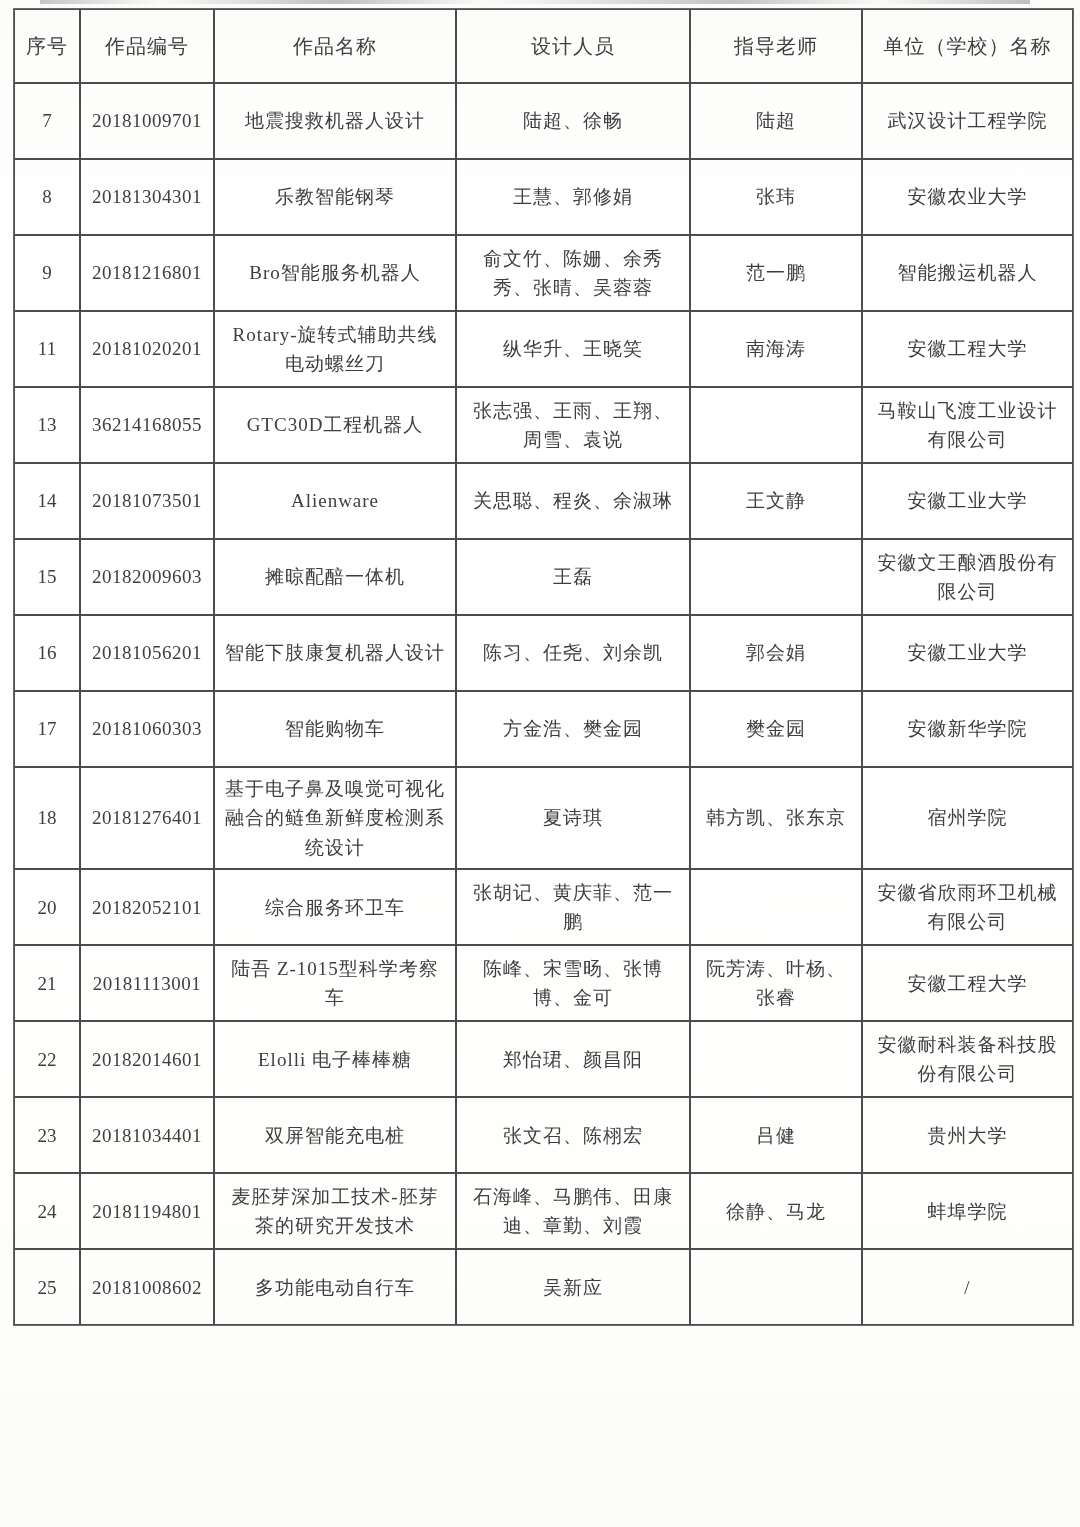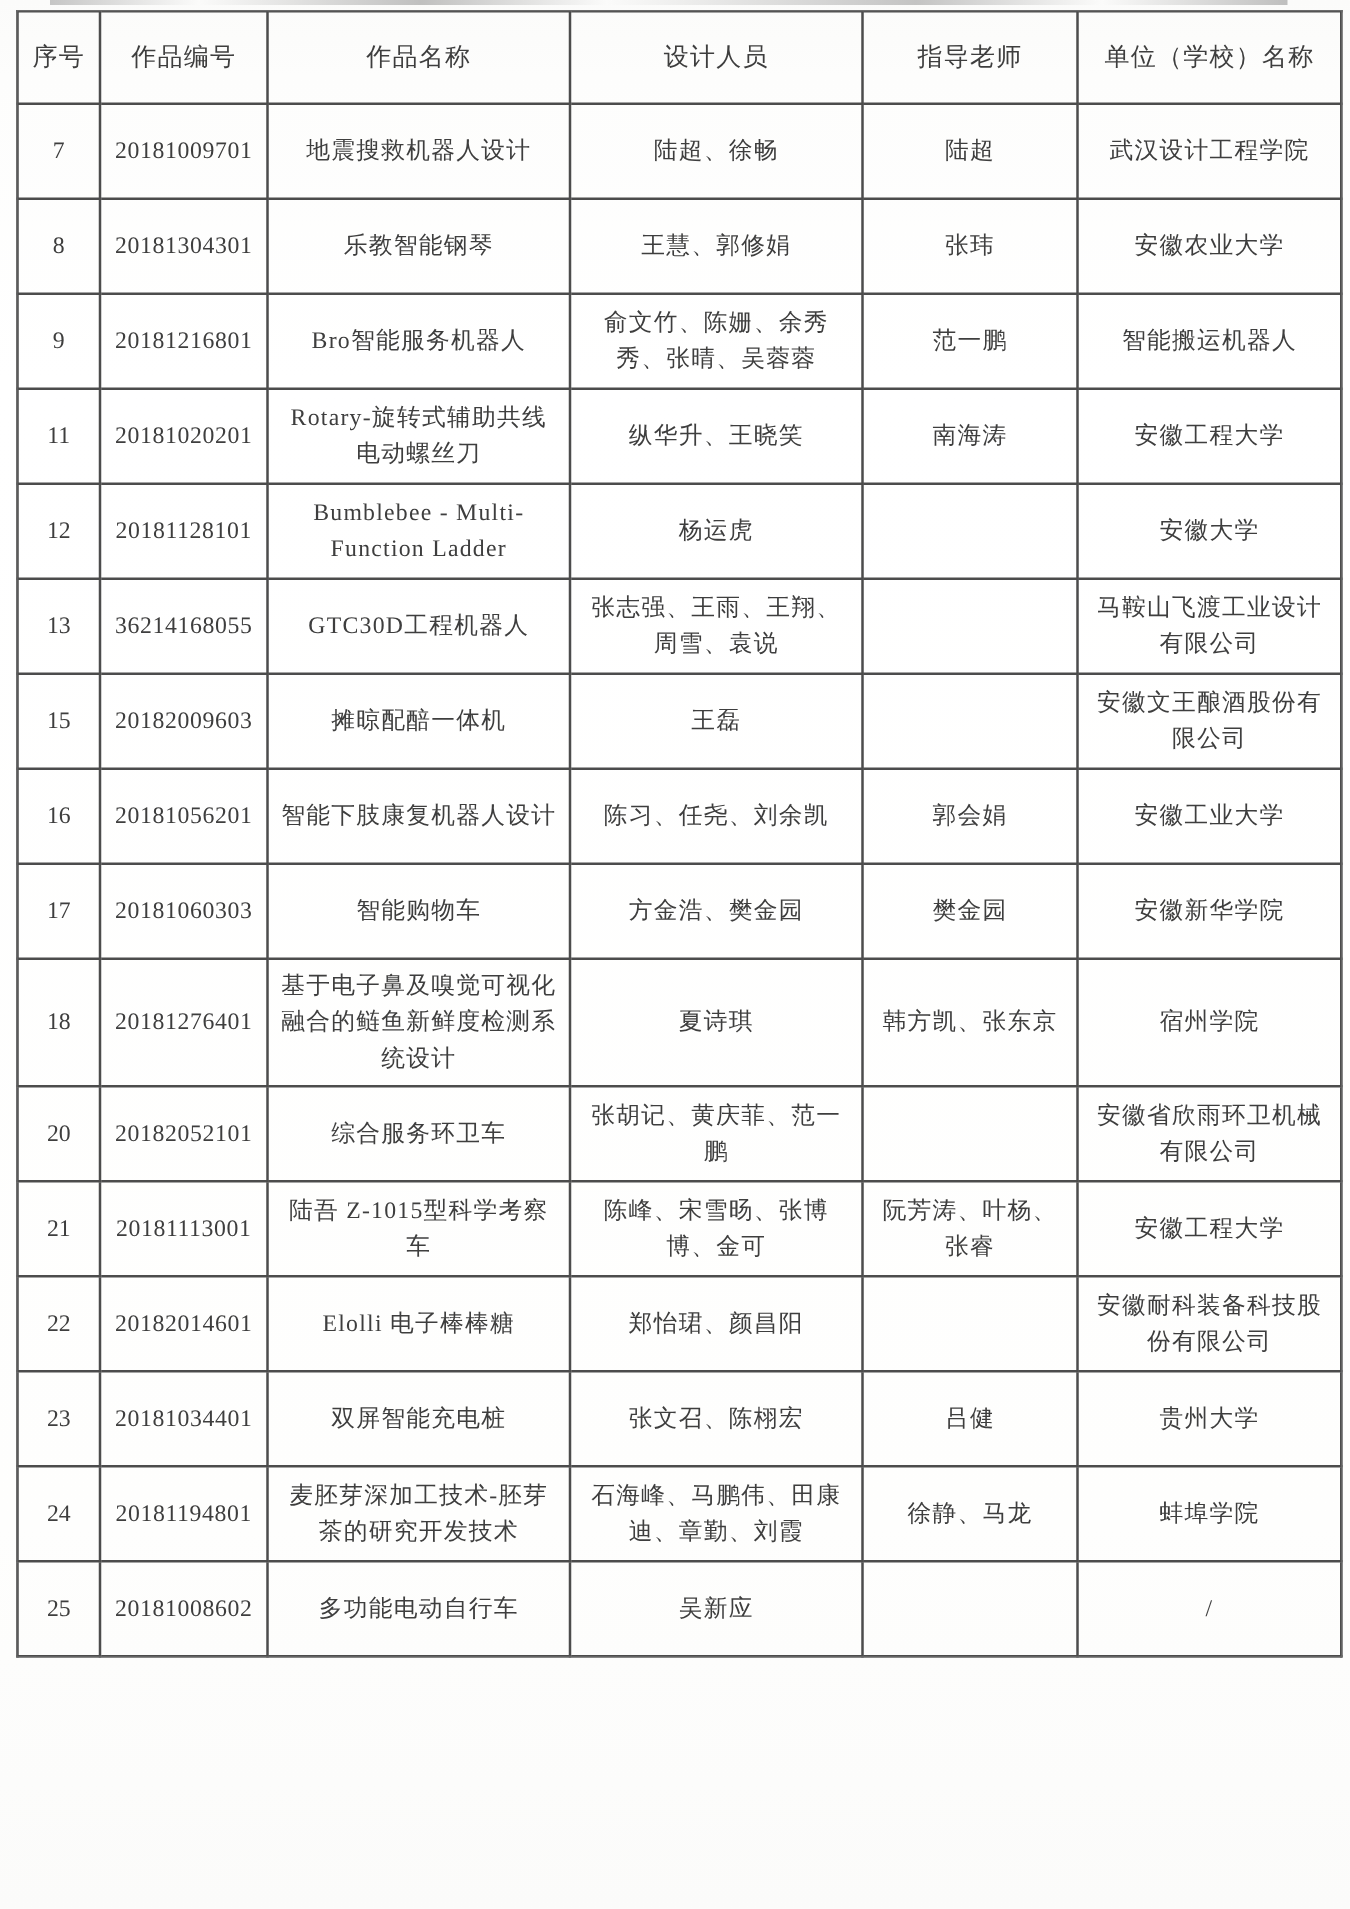--- a/index.html
+++ b/index.html
@@ -116,34 +116,34 @@
       </tr>
       <tr>
         <td class="col-no">11</td>
         <td class="col-code">20181020201</td>
         <td class="col-name">Rotary-旋转式辅助共线电动螺丝刀</td>
         <td class="col-designers">纵华升、王晓笑</td>
         <td class="col-advisor">南海涛</td>
         <td class="col-org">安徽工程大学</td>
       </tr>
       <tr>
-        <td class="col-no">12</td>
-        <td class="col-code">20181128101</td>
-        <td class="col-name">Bumblebee - Multi-Function Ladder</td>
-        <td class="col-designers">杨运虎</td>
-        <td class="col-advisor"></td>
-        <td class="col-org">安徽大学</td>
-      </tr>
-      <tr>
         <td class="col-no">13</td>
         <td class="col-code">36214168055</td>
         <td class="col-name">GTC30D工程机器人</td>
         <td class="col-designers">张志强、王雨、王翔、周雪、袁说</td>
         <td class="col-advisor"></td>
         <td class="col-org">马鞍山飞渡工业设计有限公司</td>
+      </tr>
+      <tr>
+        <td class="col-no">14</td>
+        <td class="col-code">20181073501</td>
+        <td class="col-name">Alienware</td>
+        <td class="col-designers">关思聪、程炎、余淑琳</td>
+        <td class="col-advisor">王文静</td>
+        <td class="col-org">安徽工业大学</td>
       </tr>
       <tr>
         <td class="col-no">15</td>
         <td class="col-code">20182009603</td>
         <td class="col-name">摊晾配醅一体机</td>
         <td class="col-designers">王磊</td>
         <td class="col-advisor"></td>
         <td class="col-org">安徽文王酿酒股份有限公司</td>
       </tr>
       <tr>

